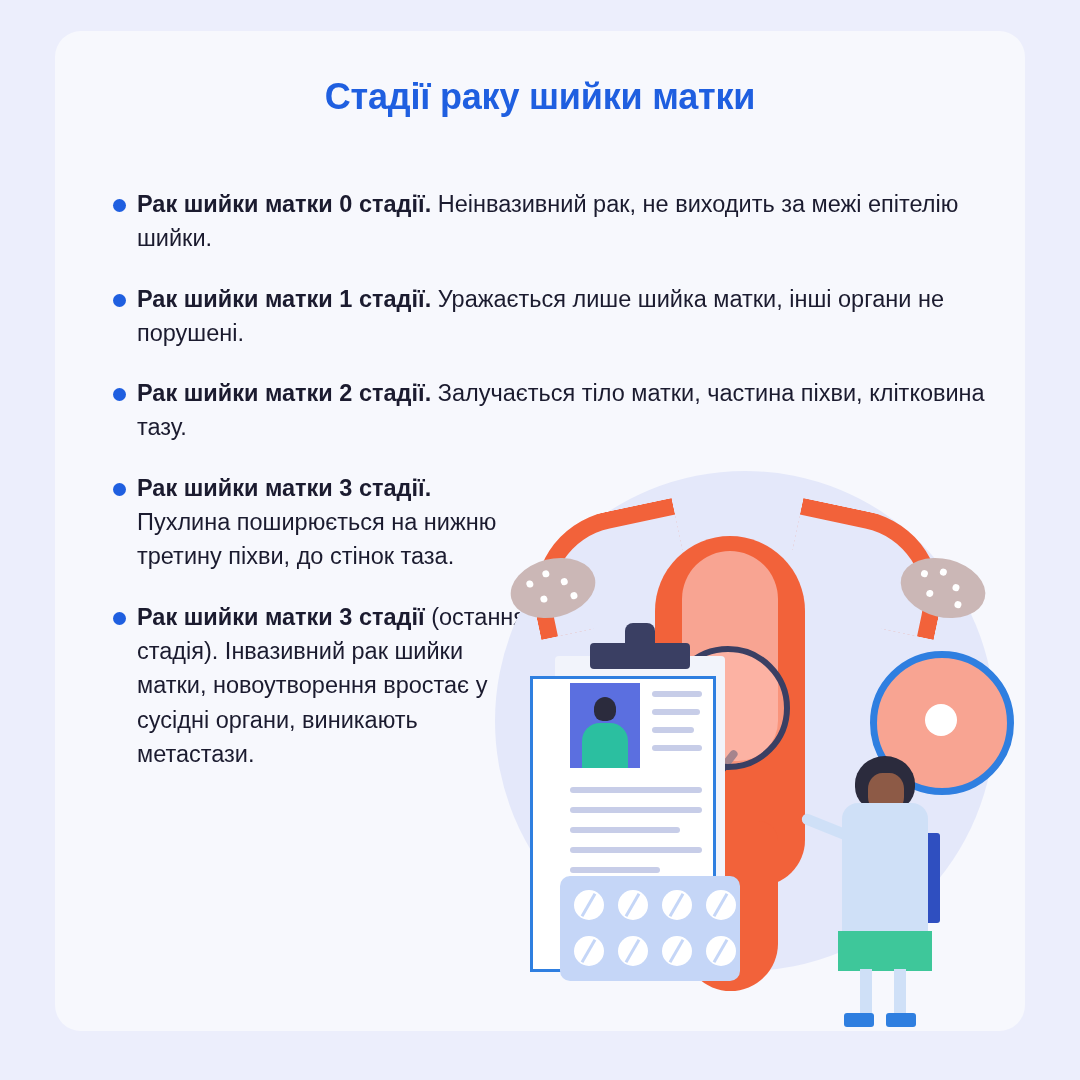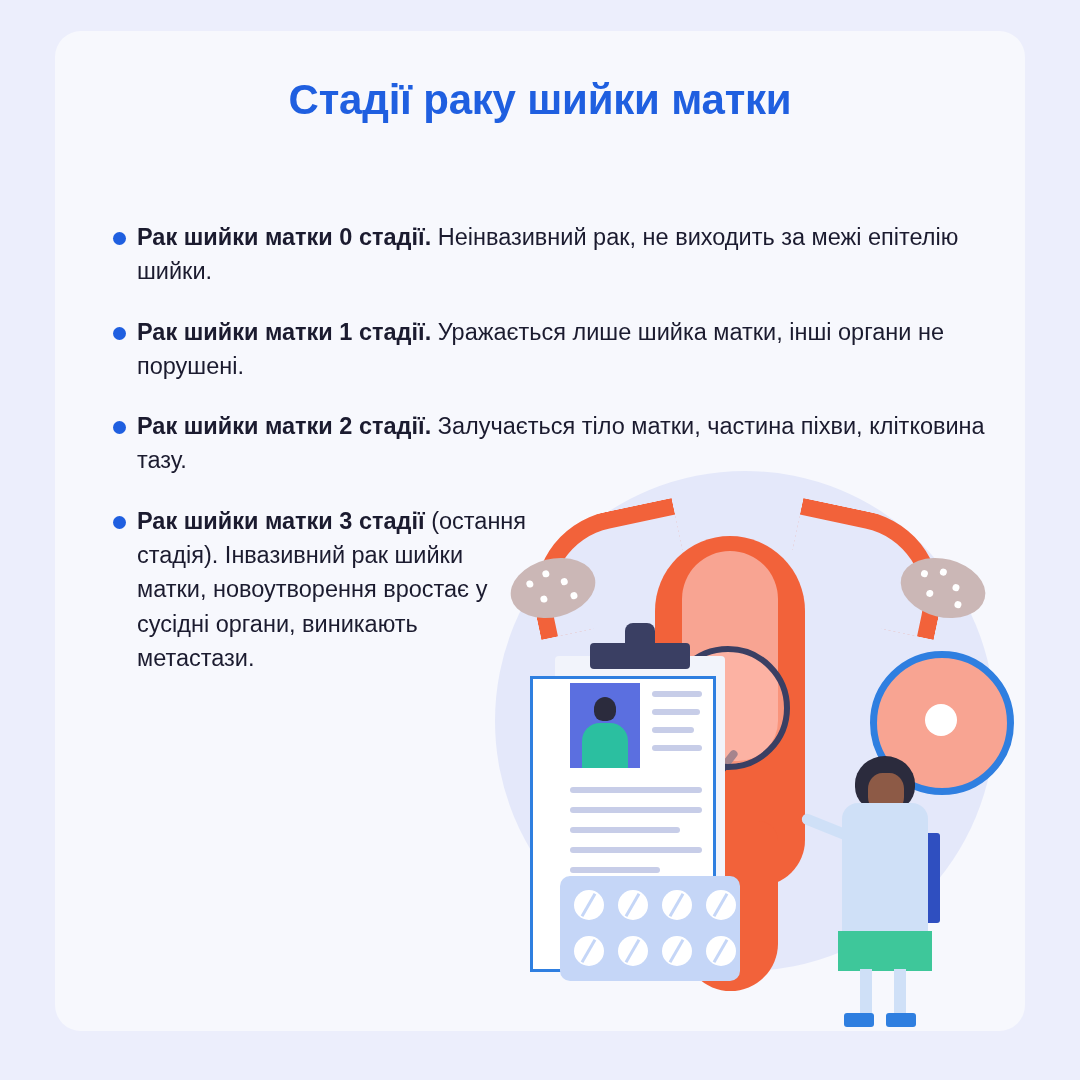--- a/index.html
+++ b/index.html
@@ -22,39 +22,39 @@
     background: #f7f8fd;
     border-radius: 26px;
     overflow: hidden;
   }
   .title {
     position: absolute;
     left: 0;
     top: 45px;
     width: 100%;
     text-align: center;
-    font-size: 42px;
+    font-size: 36px;
     font-weight: bold;
     color: #1f5fe0;
     letter-spacing: -0.2px;
   }
   .subtitle {
     position: absolute;
     left: 0;
     top: 118px;
     width: 100%;
     text-align: center;
     font-size: 24px;
     font-weight: bold;
     color: #1b1b2f;
   }
   .list {
     position: absolute;
     left: 30px;
-    top: 189px;
+    top: 156px;
     width: 920px;
   }
   .item {
     position: relative;
     padding-left: 52px;
     margin-bottom: 26px;
     font-size: 23.5px;
     line-height: 1.46;
     color: #1b1b2f;
   }
@@ -340,20 +340,24 @@
     <div class="item wide">
       <span class="dot"></span>
       <b>Рак шийки матки 1 стадії.</b><span> Уражається лише шийка матки, інші органи не порушені.</span>
     </div>
 
     <div class="item wide">
       <span class="dot"></span>
       <b>Рак шийки матки 2 стадії.</b><span> Залучається тіло матки, частина піхви, клітковина тазу.</span>
     </div>
 
+    <div class="item narrow">
+      <span class="dot"></span>
+      <b>Рак шийки матки 3 стадії.</b><span> Пухлина поширюється на нижню третину піхви, до стінок таза.</span>
+    </div>
 
     <div class="item narrow">
       <span class="dot"></span>
       <b>Рак шийки матки 3 стадії</b><span> (остання стадія). Інвазивний рак шийки матки, новоутворення вростає у сусідні органи, виникають метастази.</span>
     </div>
 
   </div>
 
   <div class="illus">
     <div class="bg-circle"></div>

